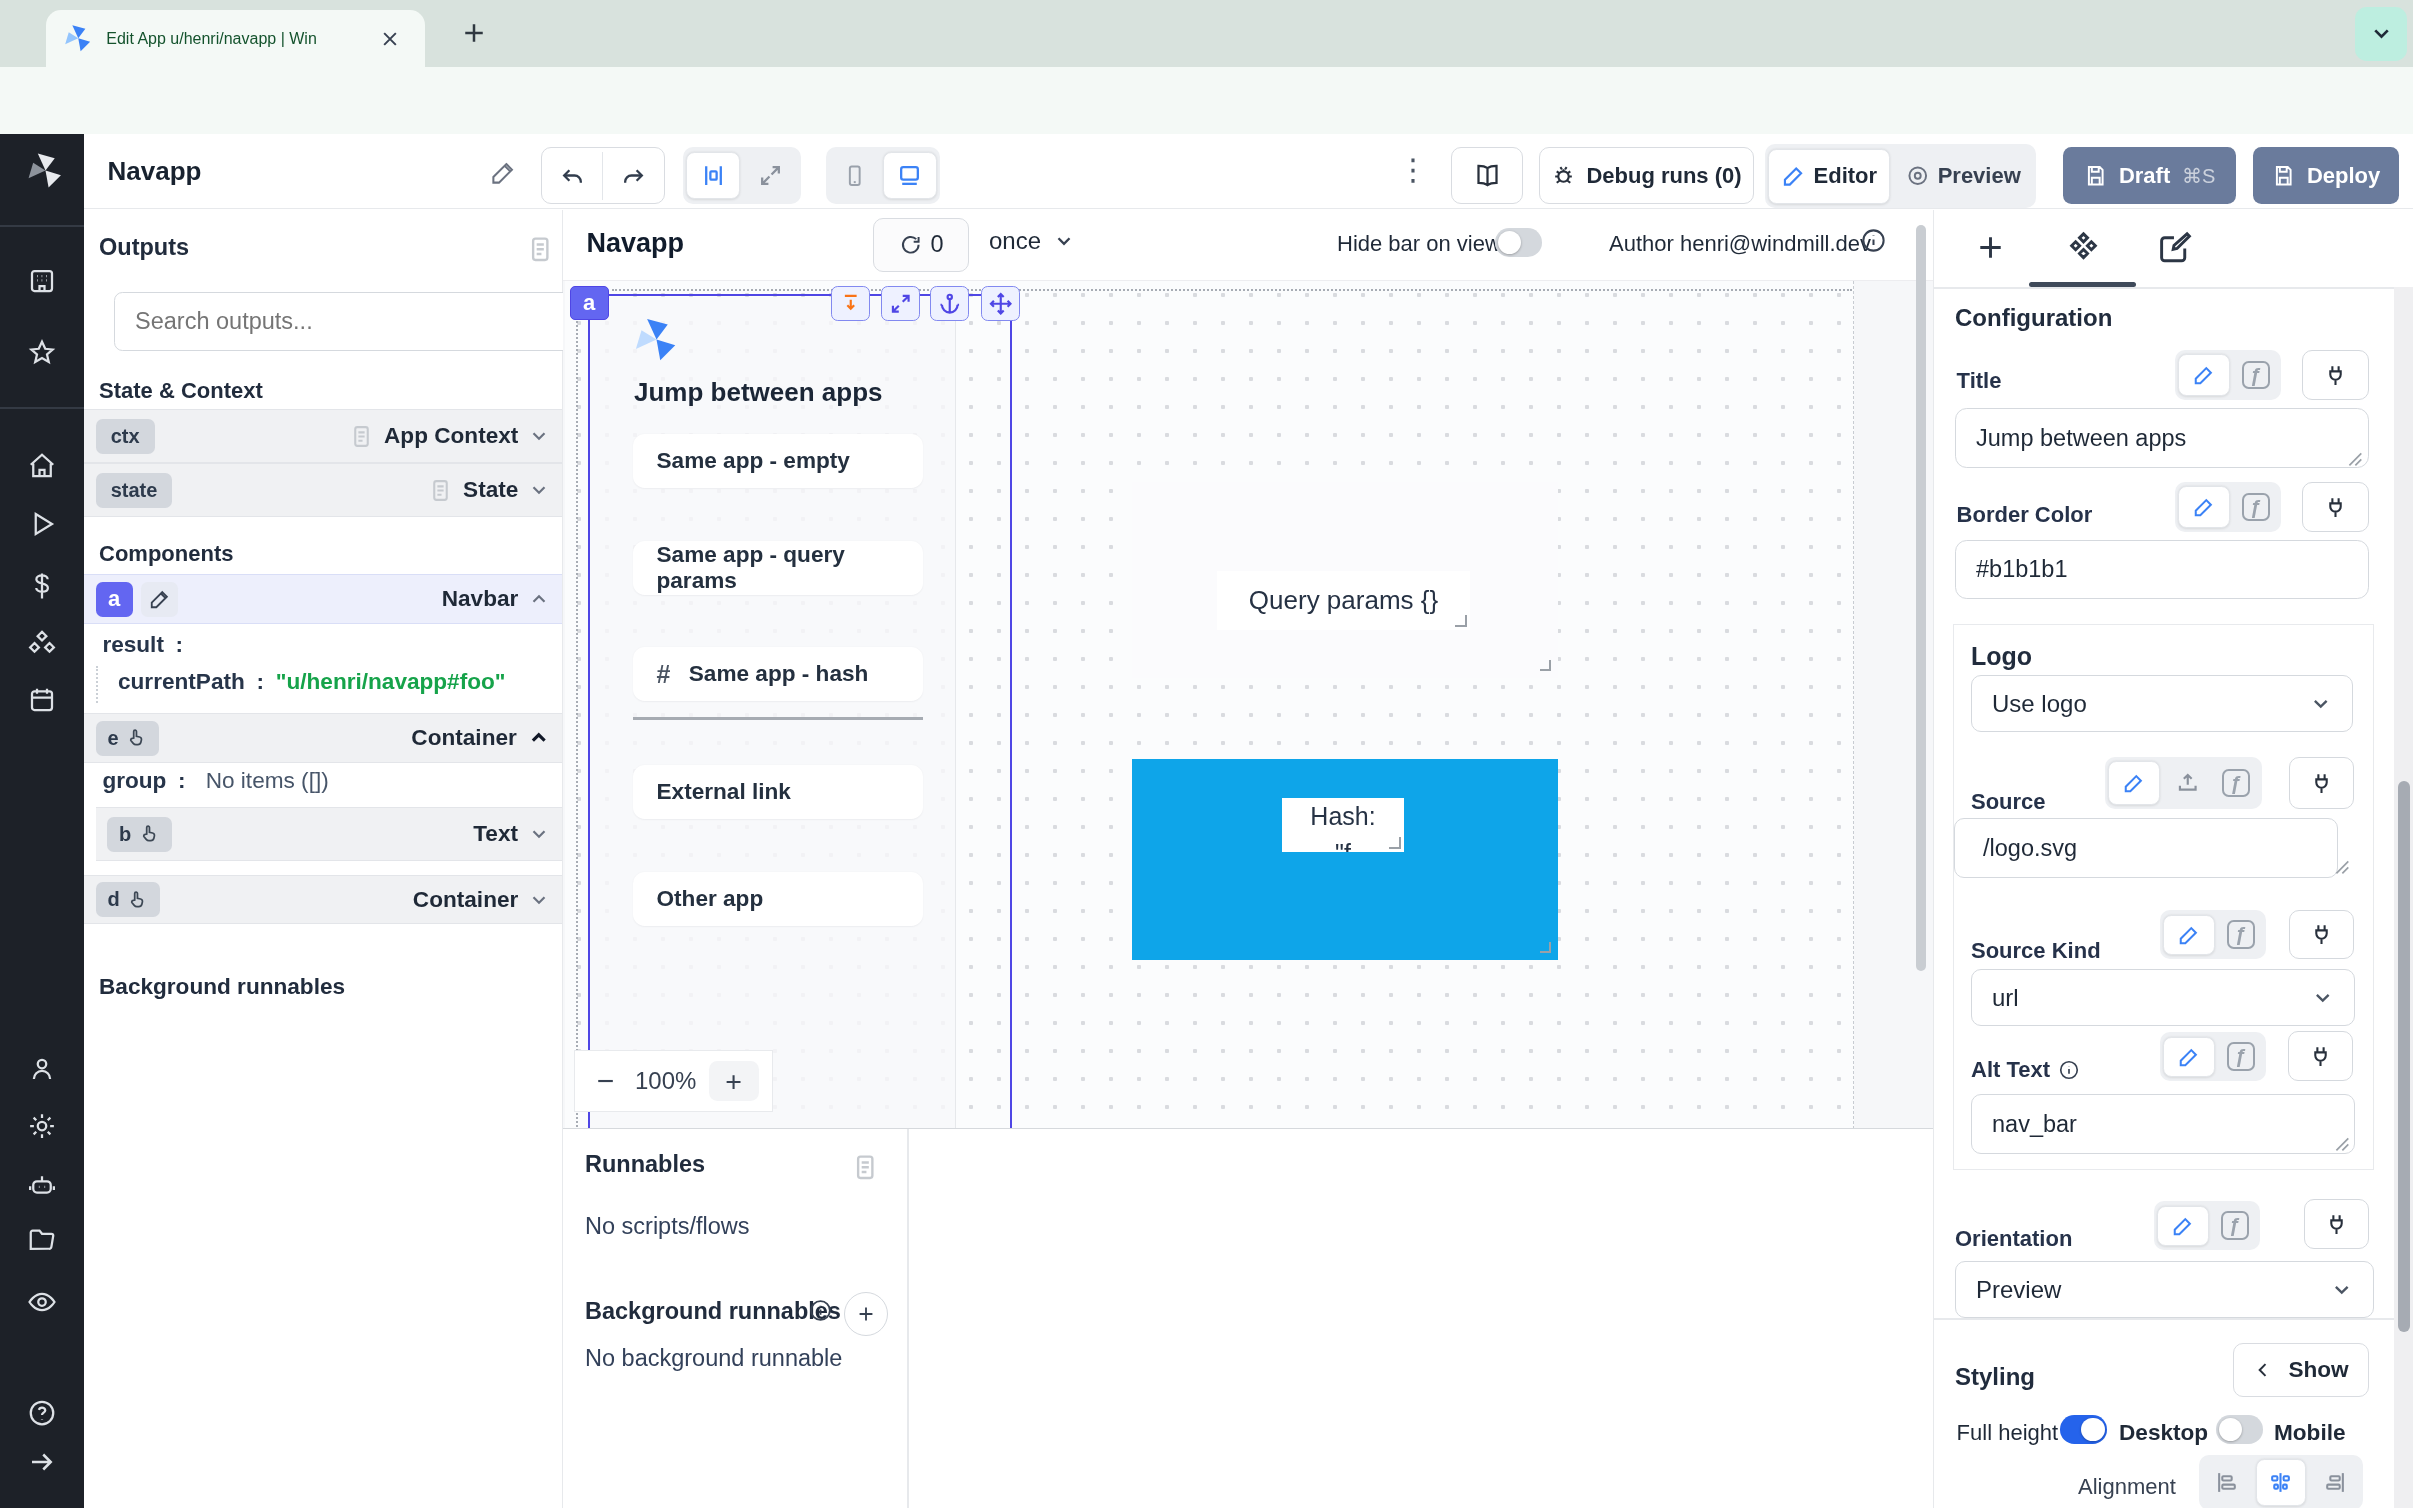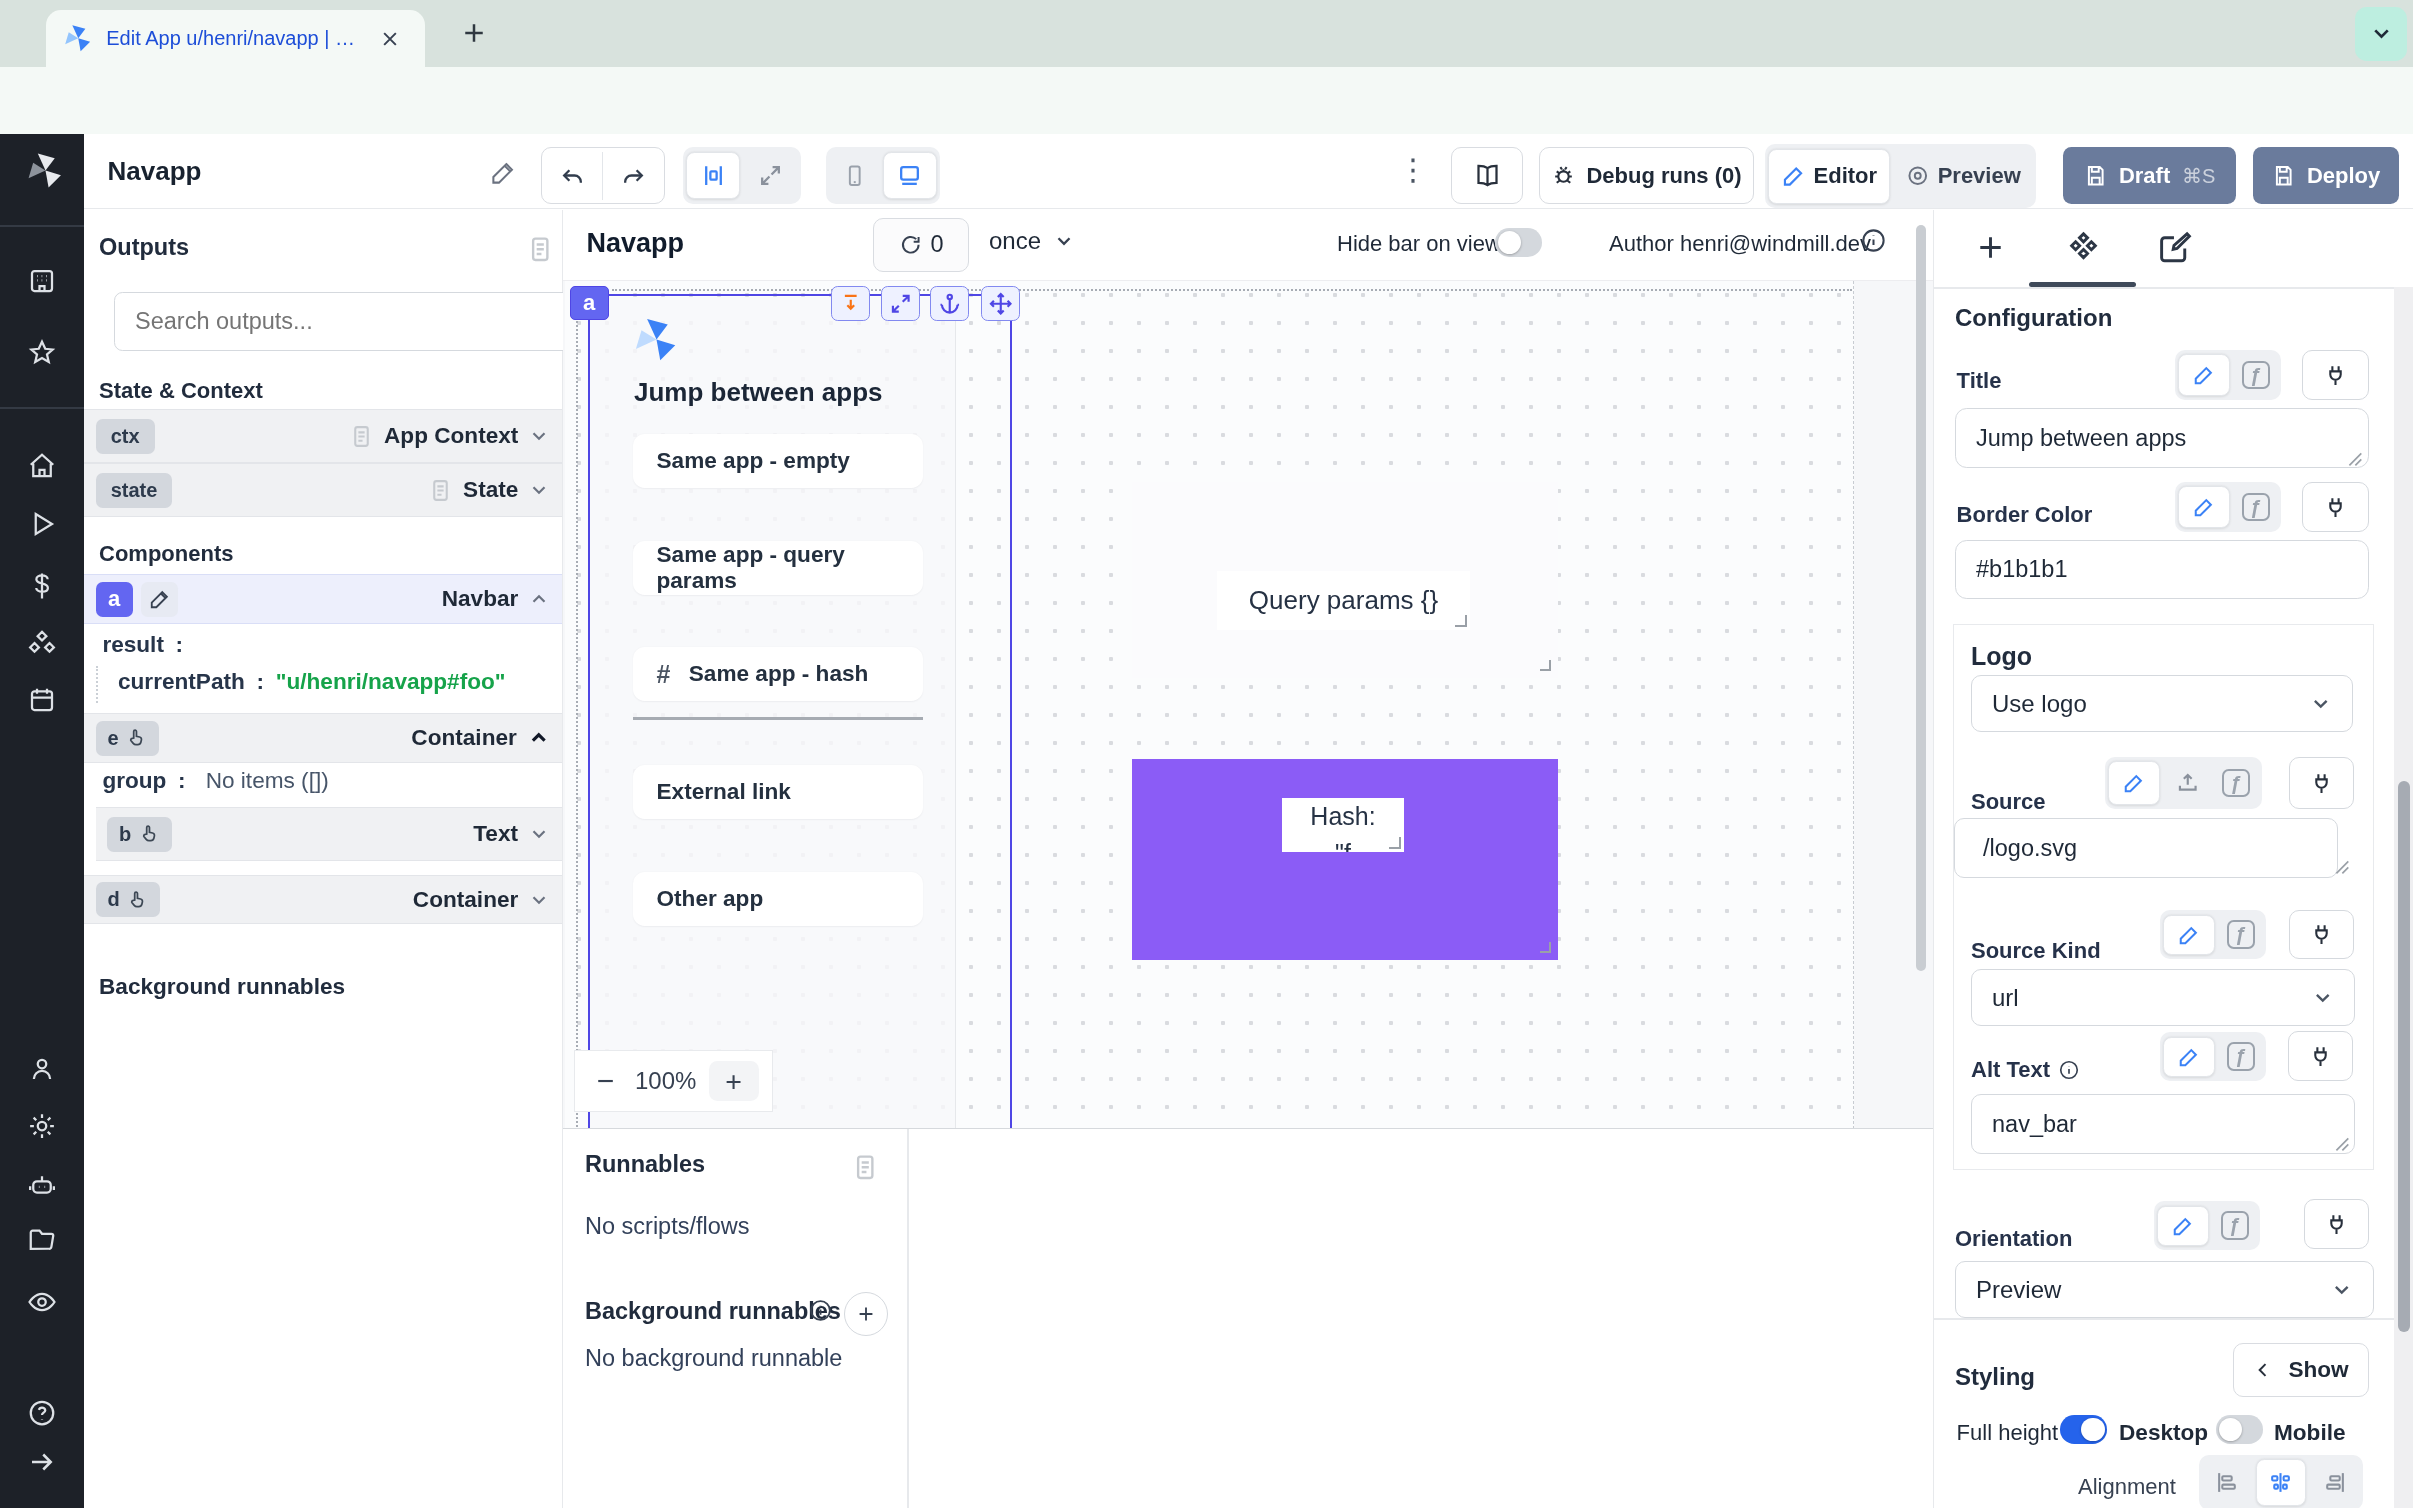--- a/index.html
+++ b/index.html
@@ -60,21 +60,21 @@
 
 <div class="abs tabstrip">
   <div class="abs tab">
     <span>
       <svg width="28.5" height="28.5" viewBox="0 0 48 48">
           <polygon points="24,24 14,2 36,8" fill="#3b82f6"></polygon>
           <polygon points="24,24 2,34 8,14" fill="#93c5fd"></polygon>
           <polygon points="24,24 44,30 28,46" fill="#3b82f6"></polygon>
         </svg>
     </span>
-    <span class="ell" style="font-size:20px;color:#1d4ed8;width:260px">Edit App u/henri/navapp | Win</span>
+    <span class="ell" style="font-size:16px;color:#14532d;width:260px">Edit App u/henri/navapp | Win</span>
     <span>
         <svg width="20" height="20" viewBox="0 0 24 24" stroke="#374151" stroke-width="2.4" fill="none">
           <path d="M5 5l14 14M19 5L5 19"></path>
         </svg>
       </span>
   </div>
   <span class="abs" style="left:459px;top:18.4px">
       <svg width="30" height="30" viewBox="0 0 24 24" stroke="#2f3840" stroke-width="2" fill="none">
         <path d="M12 5v14M5 12h14"></path>
       </svg>
@@ -509,21 +509,21 @@
       </svg>
     </span>
 
   <div class="abs" style="left:569px;top:201px;width:426px;height:196px;background:#fbfbfd">
     <div class="abs" style="left:85px;top:89px;width:253px;height:59px;background:#fff;display:flex;align-items:center;justify-content:center">
       <span style="font-size:26px;color:#263244">Query params {}</span>
       <span class="corner" style="right:3.4px;bottom:3.4px"></span>
     </div>
     <span class="corner" style="right:6.7px;bottom:6.7px"></span>
   </div>
-  <div class="abs" style="left:569px;top:478px;width:426px;height:201px;background:#8b5cf6">
+  <div class="abs" style="left:569px;top:478px;width:426px;height:201px;background:#0ea5e9">
     <div class="abs" style="left:150px;top:39px;width:122px;height:54px;background:#fff;overflow:hidden;text-align:center">
       <div style="font-size:25px;line-height:37px;color:#263244">Hash:</div>
       <div style="font-size:25px;line-height:37px;color:#263244">"f</div>
       <span class="corner" style="right:3.4px;bottom:3.4px"></span>
     </div>
     <span class="corner" style="right:6.7px;bottom:6.7px"></span>
   </div>
 
   <div class="abs flex" style="left:11px;top:769px;width:199px;height:62px;background:#fff;border:1.7px solid #e8eaed;padding:0 13.4px;justify-content:space-between">
     <span style="font-size:30px;color:#374151;padding:0 8.4px">−</span>

